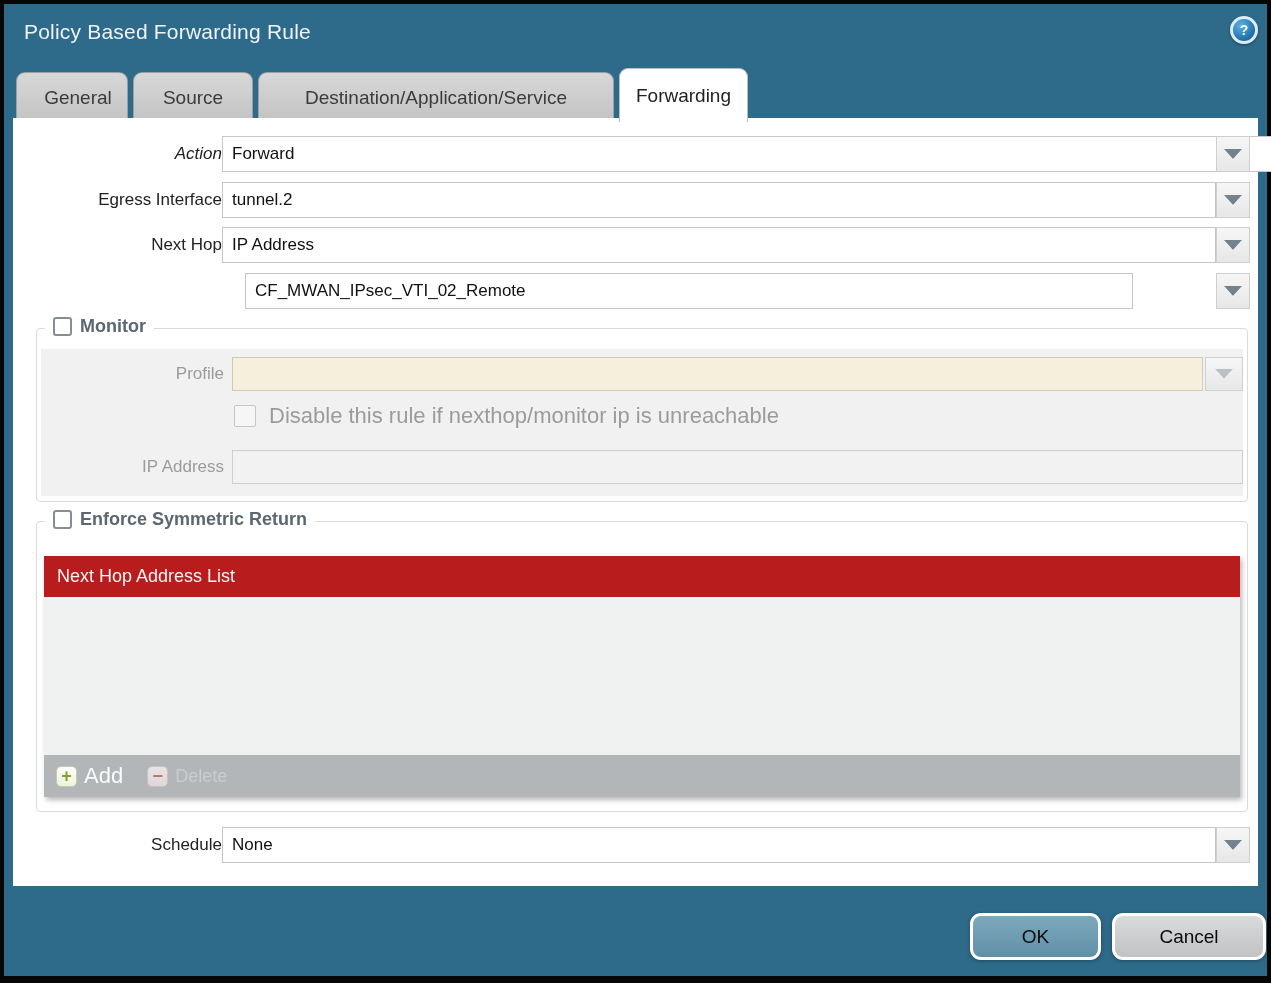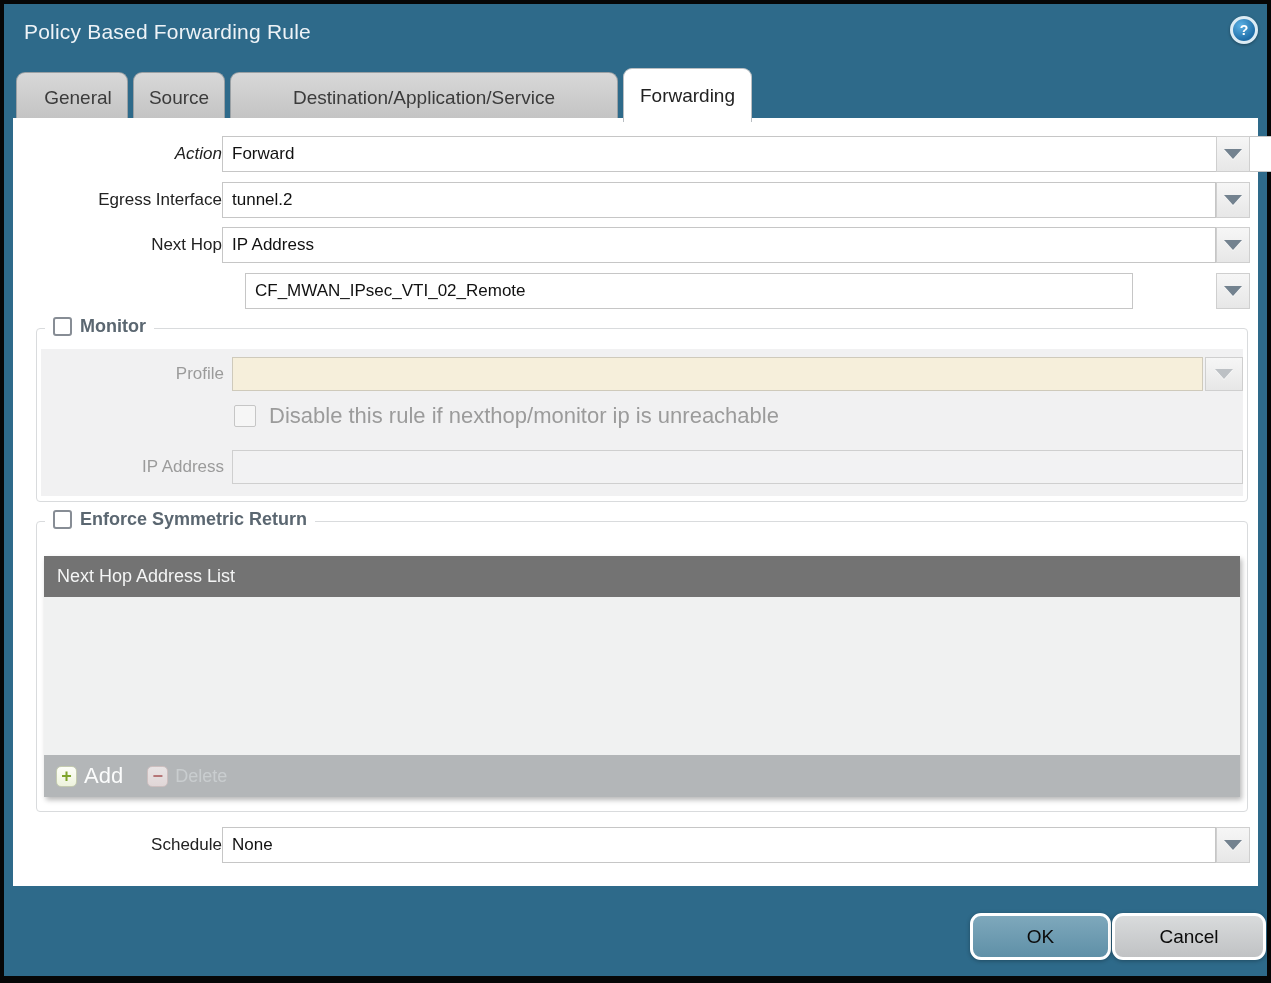--- a/index.html
+++ b/index.html
@@ -12,21 +12,21 @@
   .help { position:absolute; left:1226px; top:12px; width:28px; height:28px; border-radius:50%;
           background:radial-gradient(circle at 35% 30%, #5cb1e4, #1f6ea8 70%);
           border:3px solid #dcebf4; box-shadow:0 1px 3px rgba(0,0,0,.35);
           color:#fff; font-size:14px; font-weight:bold; text-align:center; line-height:22px; cursor:pointer; }
 
   
   .tabs { position:absolute; left:12px; top:64px; display:flex; gap:5px; align-items:flex-end; height:54px; }
   .tab { height:50px; border:1px solid #9aa0a4; border-bottom:none; border-radius:9px 9px 0 0;
          background:linear-gradient(#d8d8d8,#c2c2c2); color:#3b3b3b; font-size:19px;
          display:flex; align-items:center; justify-content:center; cursor:pointer; }
-  .tab.t0 { width:112px;padding-left:12px; } .tab.t1 { width:92px; } .tab.t2 { width:388px; } .tab.t3 { width:129px; }
+  .tab.t0 { width:112px;padding-left:12px; } .tab.t1 { width:120px; } .tab.t2 { width:356px; } .tab.t3 { width:129px; }
   .tab.active { background:#fff; color:#222; height:54px; border-color:#b9bec2; z-index:3; }
 
   
   .content { position:absolute; left:9px; top:114px; width:1245px; height:768px; background:#fff; z-index:2; }
 
   .flabel { position:absolute; width:199px; text-align:right; font-size:17px; color:#222; line-height:36px; }
   .field { position:absolute; height:36px; background:#fff; border:1px solid #c6c6c6; font-size:17px; color:#111;
            line-height:34px; padding-left:9px; white-space:nowrap; overflow:hidden; cursor:pointer; }
   .ddbtn { position:absolute; width:34px; height:36px; background:linear-gradient(#f6f6f6,#e7e7e7);
            border:1px solid #cfcfcf; display:flex; align-items:center; justify-content:center; cursor:pointer; }
@@ -55,35 +55,35 @@
   .mfield.profile { left:219px; top:239px; width:971px; background:#f6efdb; border-color:#cfcabb; }
   .mon-dd { left:1192px; top:239px; width:38px; height:34px; }
   .mfield.ipaddr { left:219px; top:332px; width:1011px; background:#f2f2f3; }
   .mlabel.profile { left:12px; top:239px; }
   .mlabel.ipaddr  { left:12px; top:332px; }
   .dis-cb { position:absolute; left:221px; top:287px; width:22px; height:22px; background:#f6f6f6; border:1px solid #c6c6c6; border-radius:2px; }
   .dis-lbl { position:absolute; left:256px; top:285px; font-size:22px; color:#9b9b9b; }
 
   
   .nh-table { position:absolute; left:31px; top:438px; width:1196px; box-shadow:2px 3px 5px rgba(0,0,0,.28); }
-  .nh-head { height:41px; background:#737373; color:#f4f5f5; font-size:18px; line-height:41px; padding-left:13px; }
+  .nh-head { height:41px; background:#b91c1c; color:#f4f5f5; font-size:18px; line-height:41px; padding-left:13px; }
   .nh-body { height:158px; background:#f0f1f1; }
   .nh-foot { height:42px; background:#b3b6b8; display:flex; align-items:center; gap:24px; padding-left:12px; }
   .tbtn { display:flex; align-items:center; gap:7px; cursor:pointer; }
   .tbtn .sq { width:21px; height:21px; border-radius:5px; text-align:center; font-weight:bold; font-size:18px; line-height:19px; }
   .tbtn.add .sq { background:linear-gradient(#fdfef8,#eef3dd); border:1px solid #c4cbb0; color:#7fa42d; }
   .tbtn.add .tlbl { color:#fbfcfc; font-size:22px; }
   .tbtn.del { cursor:default; }
   .tbtn.del .sq { background:linear-gradient(#fbf4f4,#f0e2e2); border:1px solid #d6c2c2; color:#b56060; opacity:.75; }
   .tbtn.del .tlbl { color:#c9cdcf; font-size:18px; }
 
   
   .btn { position:absolute; top:909px; height:47px; border:3px solid #fff; border-radius:11px; font-size:19px; color:#0b0b0b;
          display:flex; align-items:center; justify-content:center; cursor:pointer; box-shadow:0 1px 4px rgba(0,0,0,.3); }
-  .btn.ok { left:966px; width:141px; background:linear-gradient(#7ea8bc,#5f90a7); }
+  .btn.ok { left:966px; width:131px; background:linear-gradient(#7ea8bc,#5f90a7); }
   .btn.cancel { left:1108px; width:154px; background:linear-gradient(#d9dbdc,#c0c2c4); }
 </style>
 </head>
 <body>
 
 <div class="dialog">
 
   <div class="title">Policy Based Forwarding Rule</div>
   <div class="help">?</div>
 

